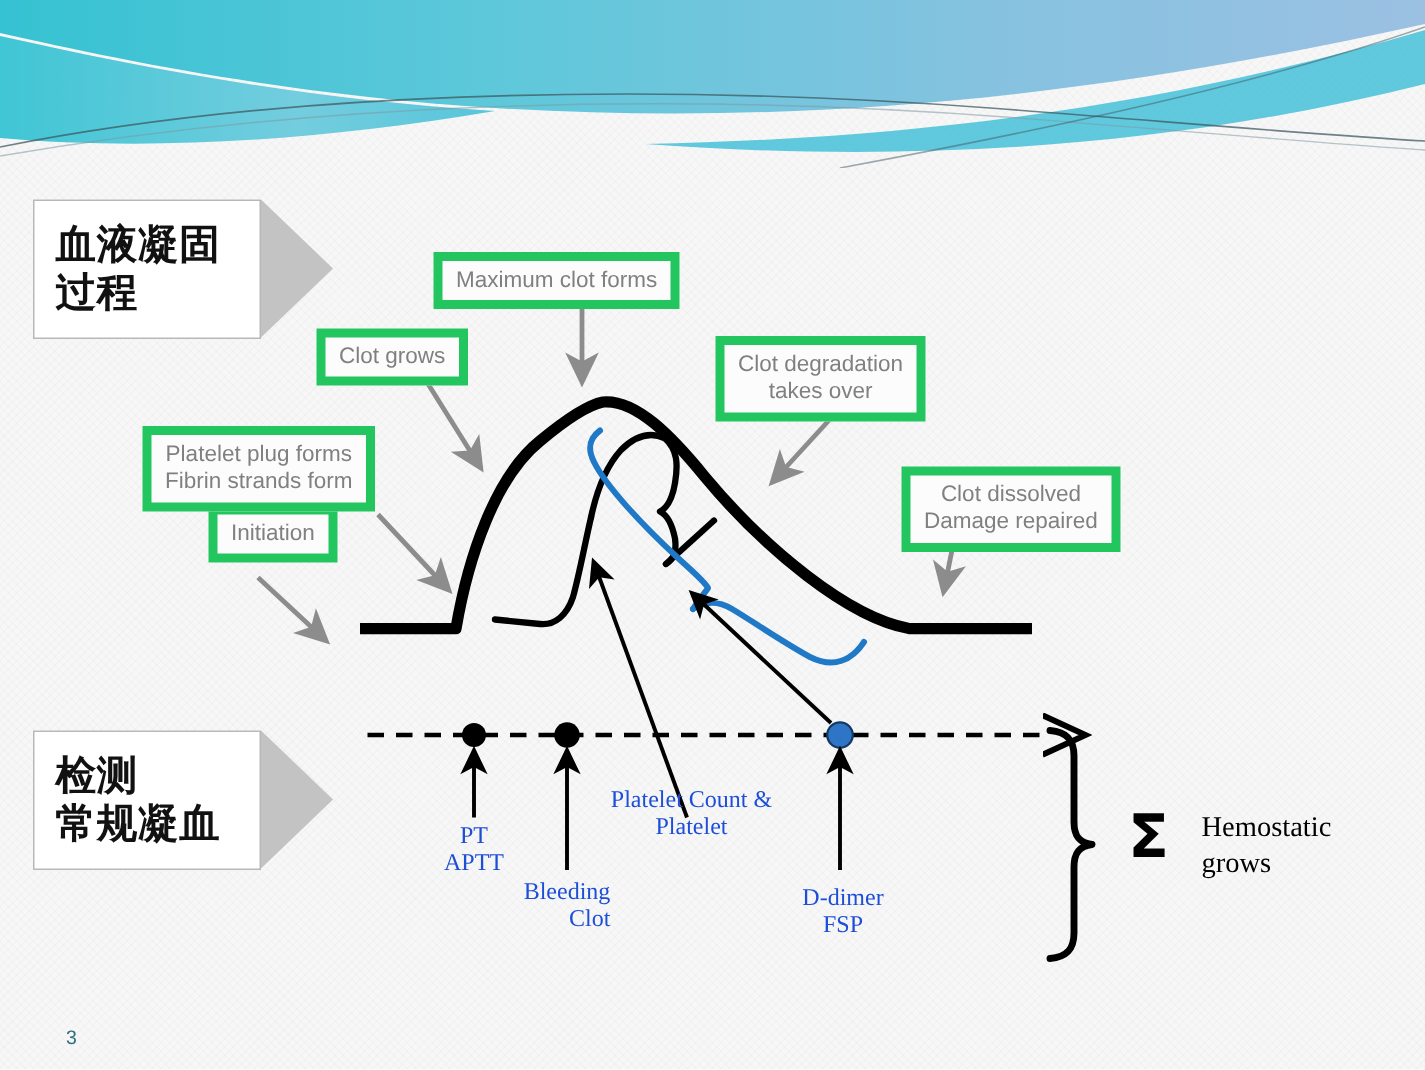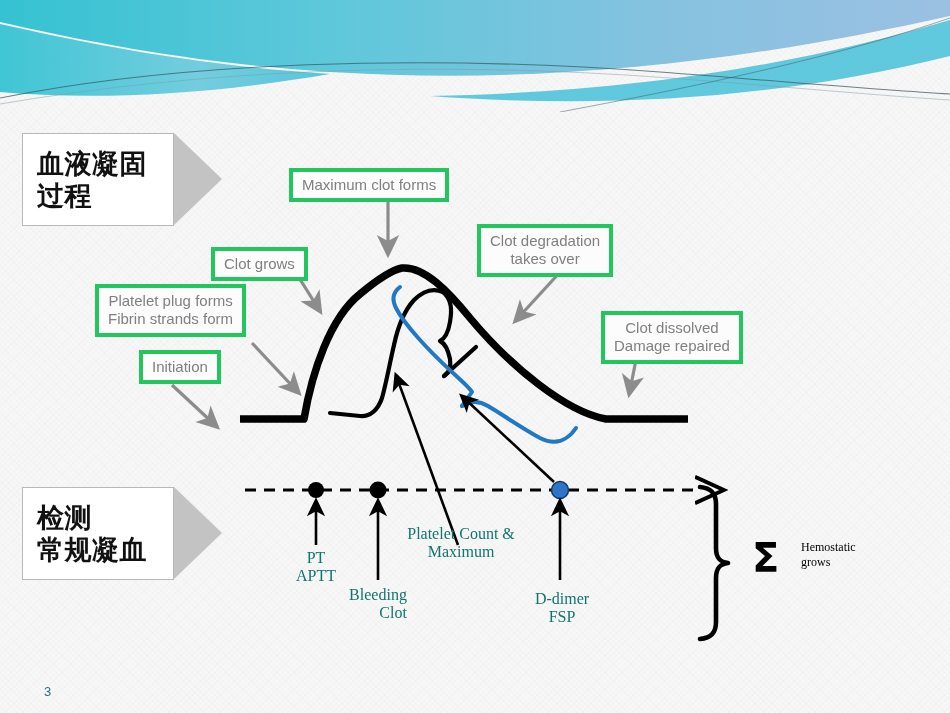--- a/index.html
+++ b/index.html
@@ -49,43 +49,43 @@
     letter-spacing: 0.5px;
   }
   .chip-arrow {
     position: absolute;
     width: 0; height: 0;
   }
   .callout {
     position: absolute;
     box-sizing: border-box;
     background: #fcfcfc;
-    border: 4px solid #22c55e;
+    border: 6px solid #22c55e;
     color: #808080;
     font-family: "Liberation Sans", sans-serif;
     font-size: 15px;
     line-height: 1.22;
     text-align: center;
     padding: 4px 9px;
     white-space: nowrap;
   }
   .serif-label {
     position: absolute;
-    color: #0f766e;
+    color: #1d4ed8;
     font-family: "Liberation Serif", "DejaVu Serif", serif;
     font-size: 16px;
     line-height: 1.12;
     text-align: center;
     white-space: nowrap;
   }
   .sum-label {
     position: absolute;
     color: #000000;
     font-family: "Liberation Serif", "DejaVu Serif", serif;
-    font-size: 12px;
+    font-size: 19px;
     line-height: 1.25;
     white-space: nowrap;
   }
   .sigma {
     position: absolute;
     color: #000000;
     font-family: "DejaVu Sans", "Liberation Serif", serif;
     font-weight: bold;
     font-size: 40px;
     line-height: 1;
@@ -241,30 +241,30 @@
 
   <div class="label-chip" style="left:22px; top:487px; width:152px; height:93px;">
     <span>检测</span>
     <span>常规凝血</span>
   </div>
   <div class="chip-arrow" style="left:174px; top:487px;
               border-top:46.5px solid transparent;
               border-bottom:46.5px solid transparent;
               border-left:48px solid #c3c3c3;"></div>
 
-  <div class="callout" style="left:139px; top:350px;">
+  <div class="callout" style="left:139px; top:337px;">
     <div>Initiation</div>
   </div>
 
   <div class="callout" style="left:95px; top:284px;">
     <div>Platelet plug forms</div>
     <div>Fibrin strands form</div>
   </div>
 
-  <div class="callout" style="left:211px; top:219px;margin-top:28px;">
+  <div class="callout" style="left:211px; top:219px;">
     <div>Clot grows</div>
   </div>
 
   <div class="callout" style="left:289px; top:168px;">
     <div>Maximum clot forms</div>
   </div>
 
   <div class="callout" style="left:601px; top:311px;">
     <div>Clot dissolved</div>
     <div>Damage repaired</div>
@@ -285,21 +285,21 @@
     <div>Clot</div>
   </div>
 
   <div class="serif-label" style="left:562px; top:590px; transform:translateX(-50%);">
     <div>D-dimer</div>
     <div>FSP</div>
   </div>
 
   <div class="serif-label" style="left:461px; top:525px; transform:translateX(-50%);">
     <div>Platelet Count &amp;</div>
-    <div>Maximum</div>
+    <div>Platelet</div>
   </div>
 
   <div class="sigma" style="left:752px; top:538px;">Σ</div>
   <div class="sum-label" style="left:801px; top:540px;">
     <div>Hemostatic</div>
     <div>grows</div>
   </div>
 
   <div id="page-number">3</div>
 

